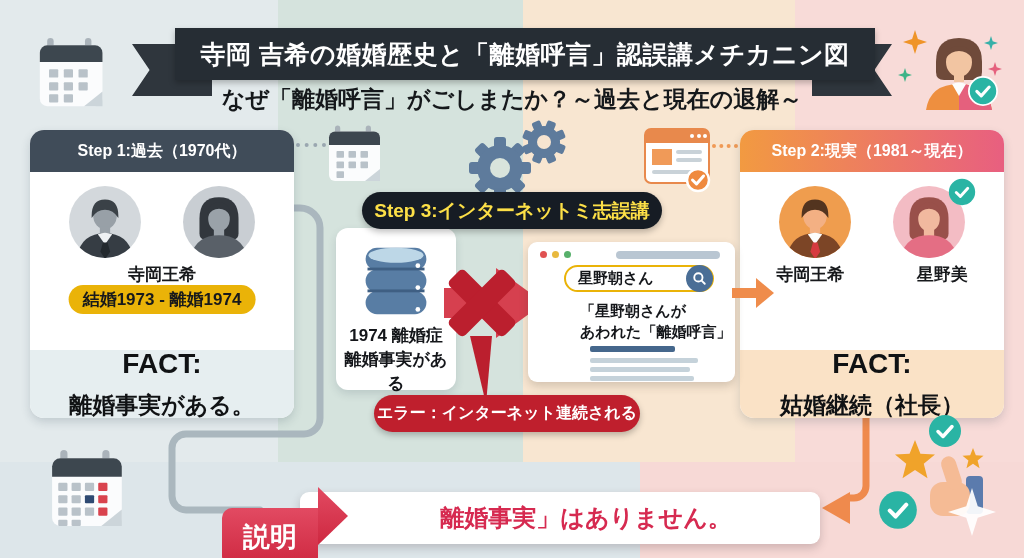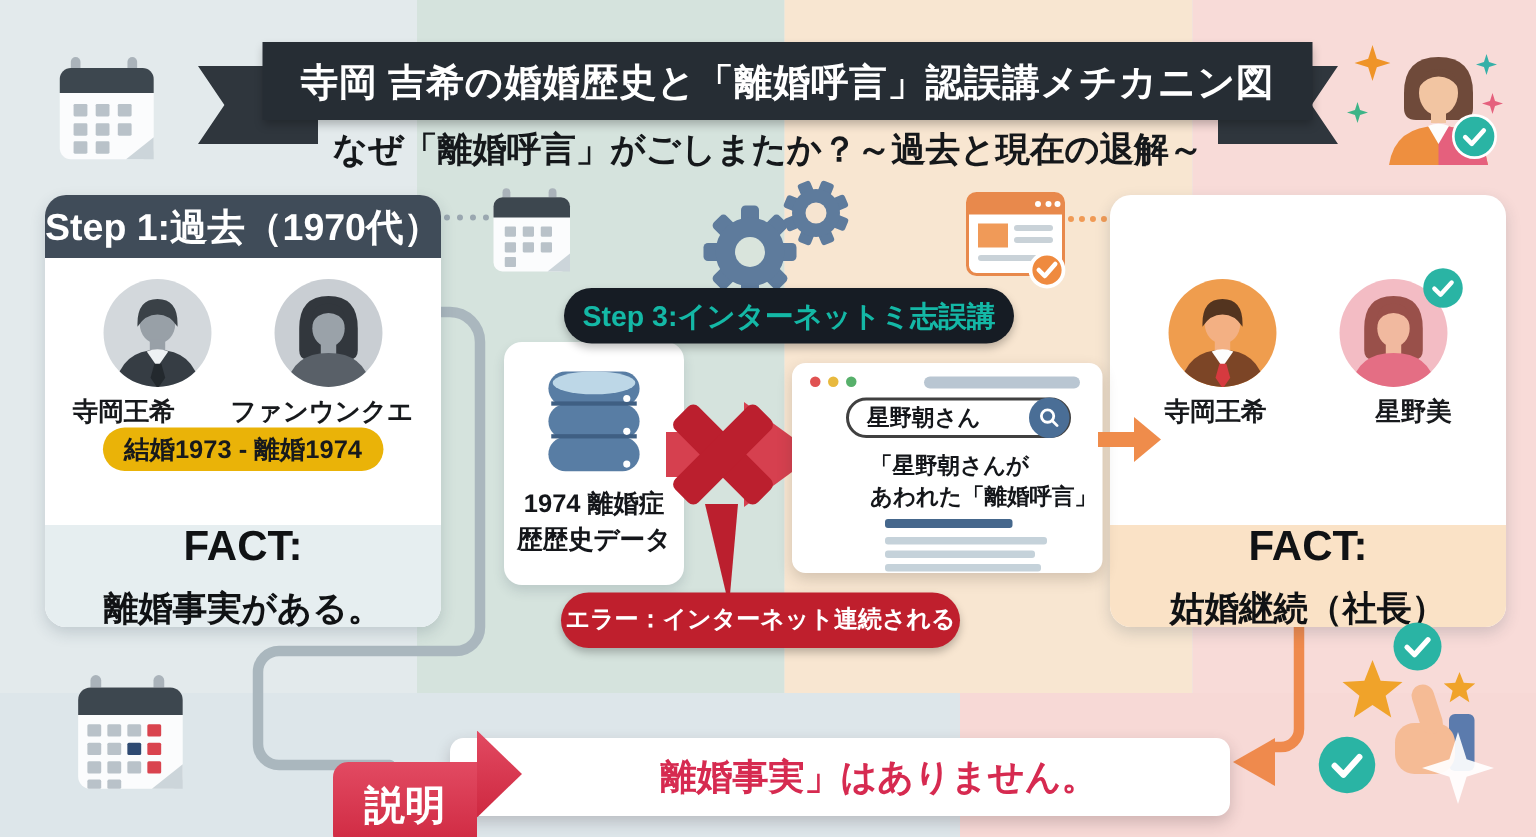--- a/index.html
+++ b/index.html
@@ -10,37 +10,37 @@
   .bg-band{position:absolute;top:0;height:462px;}
   
   .ribbon-main{position:absolute;left:175px;top:28px;width:700px;height:52px;background:#262d34;color:#ffffff;
     display:flex;align-items:center;justify-content:center;font-size:25px;font-weight:800;letter-spacing:.5px;z-index:6;
     box-shadow:0 3px 6px rgba(0,0,0,.25);}
   .ribbon-tail{position:absolute;top:44px;width:80px;height:52px;background:#2f363d;z-index:5;}
   .subtitle{position:absolute;left:0;top:84px;width:1024px;text-align:center;font-size:23px;font-weight:800;color:#15181b;z-index:6;}
   
   .card{position:absolute;background:#fff;border-radius:14px;box-shadow:0 4px 10px rgba(40,60,80,.18);z-index:4;}
   .card-header{position:absolute;left:0;top:0;width:100%;height:42px;border-radius:14px 14px 0 0;color:#fff;
-    display:flex;align-items:center;justify-content:center;font-size:25px;font-weight:800;}
+    display:flex;align-items:center;justify-content:center;font-size:16px;font-weight:800;}
   .names{position:absolute;left:0;width:100%;display:flex;justify-content:space-around;font-size:17px;font-weight:800;color:#17191c;}
   .pill{position:absolute;left:50%;transform:translateX(-50%);border-radius:16px;padding:3px 14px;font-size:17px;font-weight:800;white-space:nowrap;color:#17191c;}
   .fact{position:absolute;left:0;bottom:0;width:100%;height:68px;border-radius:0 0 14px 14px;display:flex;flex-direction:column;align-items:center;justify-content:center;color:#101214;gap:12px;}
   .fact .l1{font-size:28px;font-weight:800;line-height:30px;}
   .fact .l2{font-size:23px;font-weight:800;line-height:28px;}
-  .step3-banner{position:absolute;left:376px;top:192px;width:300px;height:37px;background:#161c24;border-radius:20px;color:#14b8a6;
+  .step3-banner{position:absolute;left:362px;top:192px;width:300px;height:37px;background:#161c24;border-radius:20px;color:#fde047;
     display:flex;align-items:center;justify-content:center;font-size:19px;font-weight:800;z-index:5;box-shadow:0 3px 6px rgba(0,0,0,.25);}
   .db-card{position:absolute;left:336px;top:228px;width:120px;height:162px;background:#fff;border-radius:12px;z-index:4;box-shadow:0 4px 8px rgba(40,60,80,.15);}
   .db-label{position:absolute;left:0;top:96px;width:100%;text-align:center;font-size:17px;font-weight:800;color:#14161a;line-height:24px;}
   .error-pill{position:absolute;left:374px;top:395px;width:266px;height:37px;background:#bf1f2d;border-radius:19px;color:#fff;
     display:flex;align-items:center;justify-content:center;font-size:16px;font-weight:800;z-index:6;box-shadow:0 3px 6px rgba(0,0,0,.25);}
   
   .browser{position:absolute;left:528px;top:242px;width:207px;height:140px;background:#fff;border-radius:9px;z-index:5;box-shadow:0 4px 10px rgba(60,50,40,.2);}
   .b-dot{position:absolute;top:9px;width:7px;height:7px;border-radius:50%;}
   .b-pill{position:absolute;top:9px;left:88px;width:104px;height:8px;border-radius:4px;background:#b9c6d2;}
-  .search-pill{position:absolute;left:36px;top:23px;width:150px;height:27px;border:2px solid #404040;border-radius:15px;background:#fff;
+  .search-pill{position:absolute;left:36px;top:23px;width:150px;height:27px;border:2px solid #eab308;border-radius:15px;background:#fff;
     display:flex;align-items:center;font-size:15px;font-weight:800;color:#14161a;padding-left:12px;box-sizing:border-box;}
   .search-btn{position:absolute;right:-1px;top:-2px;width:27px;height:27px;border-radius:50%;background:#4a6e96;display:flex;align-items:center;justify-content:center;}
   .result{position:absolute;left:36px;top:58px;font-size:15px;font-weight:800;color:#14161a;line-height:21px;margin-left:16px;}
   .skel{position:absolute;height:5px;border-radius:2px;}
   
   .concl-bar{position:absolute;left:300px;top:492px;width:520px;height:52px;background:#fff;border-radius:9px;z-index:6;
     box-shadow:0 4px 10px rgba(60,40,50,.22);display:flex;align-items:center;justify-content:center;padding-left:52px;box-sizing:border-box;
     font-size:24px;font-weight:800;white-space:nowrap;}
   .concl-tab{position:absolute;left:222px;top:508px;width:96px;height:58px;background:linear-gradient(180deg,#e24a62,#ce2840);border-radius:10px 0 0 10px;z-index:7;
     display:flex;align-items:center;justify-content:center;color:#fff;font-size:27px;font-weight:800;}
@@ -203,21 +203,20 @@
       <g clip-path="url(#cp2)">
         <path d="M36 12 q19 0 19 21 v14 q0 6-5 6 h-28 q-5 0-5-6 v-14 q0-21 19-21z" fill="#32373d"></path>
         <ellipse cx="36" cy="33" rx="10.5" ry="12" fill="#9aa2a9"></ellipse>
         <path d="M25 30 q0-13 11-13 q11 0 11 13 q-4-7-11-7 q-7 0-11 7z" fill="#32373d"></path>
         <rect x="31" y="43" width="10" height="8" fill="#9aa2a9"></rect>
         <path d="M8 74 q3-25 28-25 q25 0 28 25z" fill="#596068"></path>
       </g>
     </svg>
     <div class="names" style="top:133px;">
       <span>寺岡王希</span>
-      <span>ファンウンクエ</span>
     </div>
     <div class="pill" style="top:155px;background:#eab308;">結婚1973 - 離婚1974</div>
     <div class="fact" style="background:#e6eef0;">
       <div class="l1">FACT:</div>
       <div class="l2">離婚事実がある。</div>
     </div>
   </div>
 
   <div class="step3-banner">Step 3:インターネットミ志誤講</div>
 
@@ -230,21 +229,21 @@
       </g>
       <rect x="10" y="31" width="60" height="3" fill="#3f5f83"></rect>
       <rect x="10" y="54" width="60" height="3" fill="#3f5f83"></rect>
       <ellipse cx="40" cy="18" rx="29" ry="8" fill="#bdd7e7"></ellipse>
       <circle cx="63" cy="29" r="2.5" fill="#fff"></circle>
         <circle cx="63" cy="52" r="2.5" fill="#fff"></circle>
         <circle cx="63" cy="75" r="2.5" fill="#fff"></circle>
     </svg>
     <div class="db-label">
       <div>1974 離婚症</div>
-      <div>歴歴史データ</div>
+      <div>離婚事実がある</div>
     </div>
   </div>
 
   <svg class="abs" style="left:430px;top:248px;z-index:5;" width="132" height="156" viewBox="0 0 132 156">
     <polygon points="40,88 62,88 56,156" fill="#bb1f2e"></polygon>
     <rect x="14" y="40" width="56" height="30" fill="#d6404f"></rect>
     <polygon points="66,20 114,55 66,90" fill="#d6404f"></polygon>
     <g transform="translate(52,55)">
       <rect x="-39" y="-11" width="78" height="22" rx="5" fill="#bb1f2e" transform="rotate(45)"></rect>
       <rect x="-39" y="-11" width="78" height="22" rx="5" fill="#bb1f2e" transform="rotate(-45)"></rect>
@@ -276,20 +275,21 @@
     <div class="skel" style="left:62px;top:125px;width:100px;background:#c5d2da;"></div>
     <div class="skel" style="left:62px;top:134px;width:104px;background:#c5d2da;"></div>
   </div>
 
   <svg class="abs" style="left:732px;top:278px;z-index:5;" width="42" height="30" viewBox="0 0 42 30">
     <rect x="0" y="10" width="24" height="10" fill="#ef8c4b"></rect>
     <polygon points="24,0 42,15 24,30" fill="#ef8c4b"></polygon>
   </svg>
 
   <div class="card" style="left:740px;top:130px;width:264px;height:288px;">
+    <div class="card-header" style="background:linear-gradient(90deg,#f29a41,#e85f80);">Step 2:現実（1981～現在）</div>
     <svg class="abs" style="left:38px;top:55px;" width="74" height="74" viewBox="0 0 72 72">
       <defs>
           <clipPath id="cp3">
             <circle cx="36" cy="36" r="35"></circle>
           </clipPath>
         </defs>
       <circle cx="36" cy="36" r="35" fill="#ef9d4e"></circle>
       <g clip-path="url(#cp3)">
         <ellipse cx="36" cy="30" rx="11.5" ry="13" fill="#f3b083"></ellipse>
         <path d="M23 30 q0-16 13-16 q13 0 13 16 v2 q-5-8-13-8 q-8 0-13 8z" fill="#53341f"></path>

